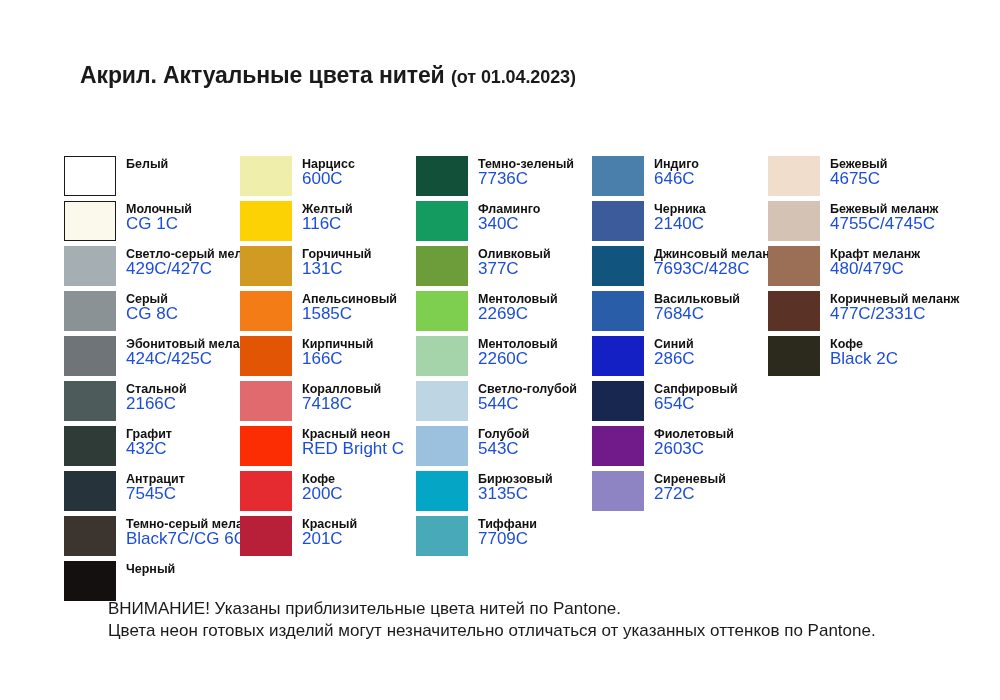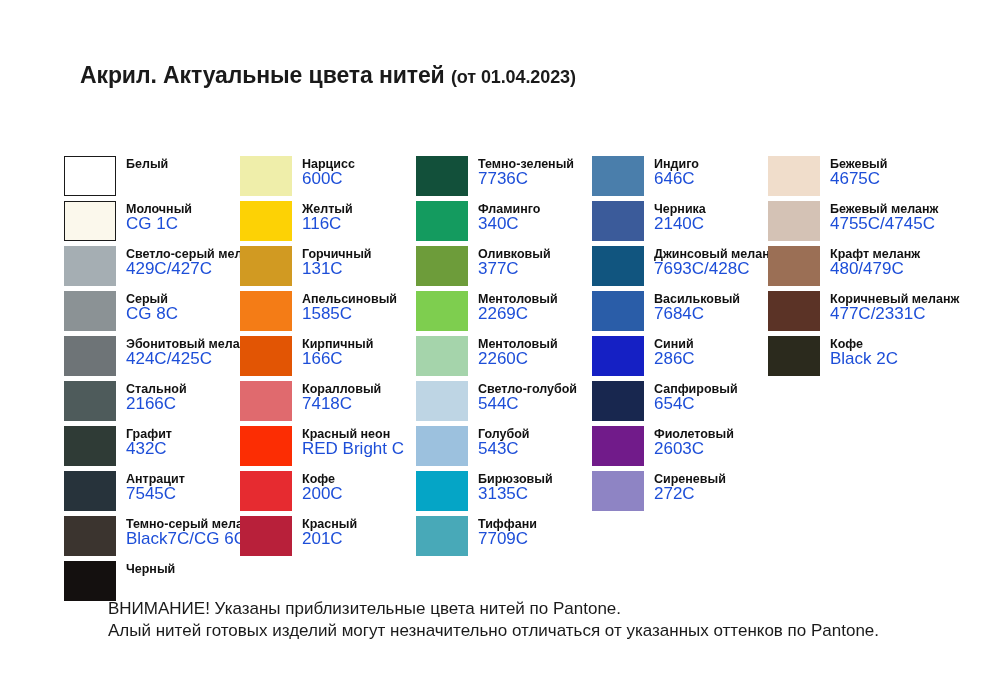--- a/index.html
+++ b/index.html
@@ -397,16 +397,16 @@
           <div class="labels">
             <div class="nm">Кофе</div>
             <div class="code">Black 2C</div>
           </div>
         </div>
       </div>
     </div>
 
   <div class="footer">
     <div>ВНИМАНИЕ! Указаны приблизительные цвета нитей по Pantone.</div>
-    <div>Алый нитей готовых изделий могут незначительно отличаться от указанных оттенков по Pantone.</div>
+    <div>Цвета неон готовых изделий могут незначительно отличаться от указанных оттенков по Pantone.</div>
   </div>
 
 </div>
 
 </body></html>

